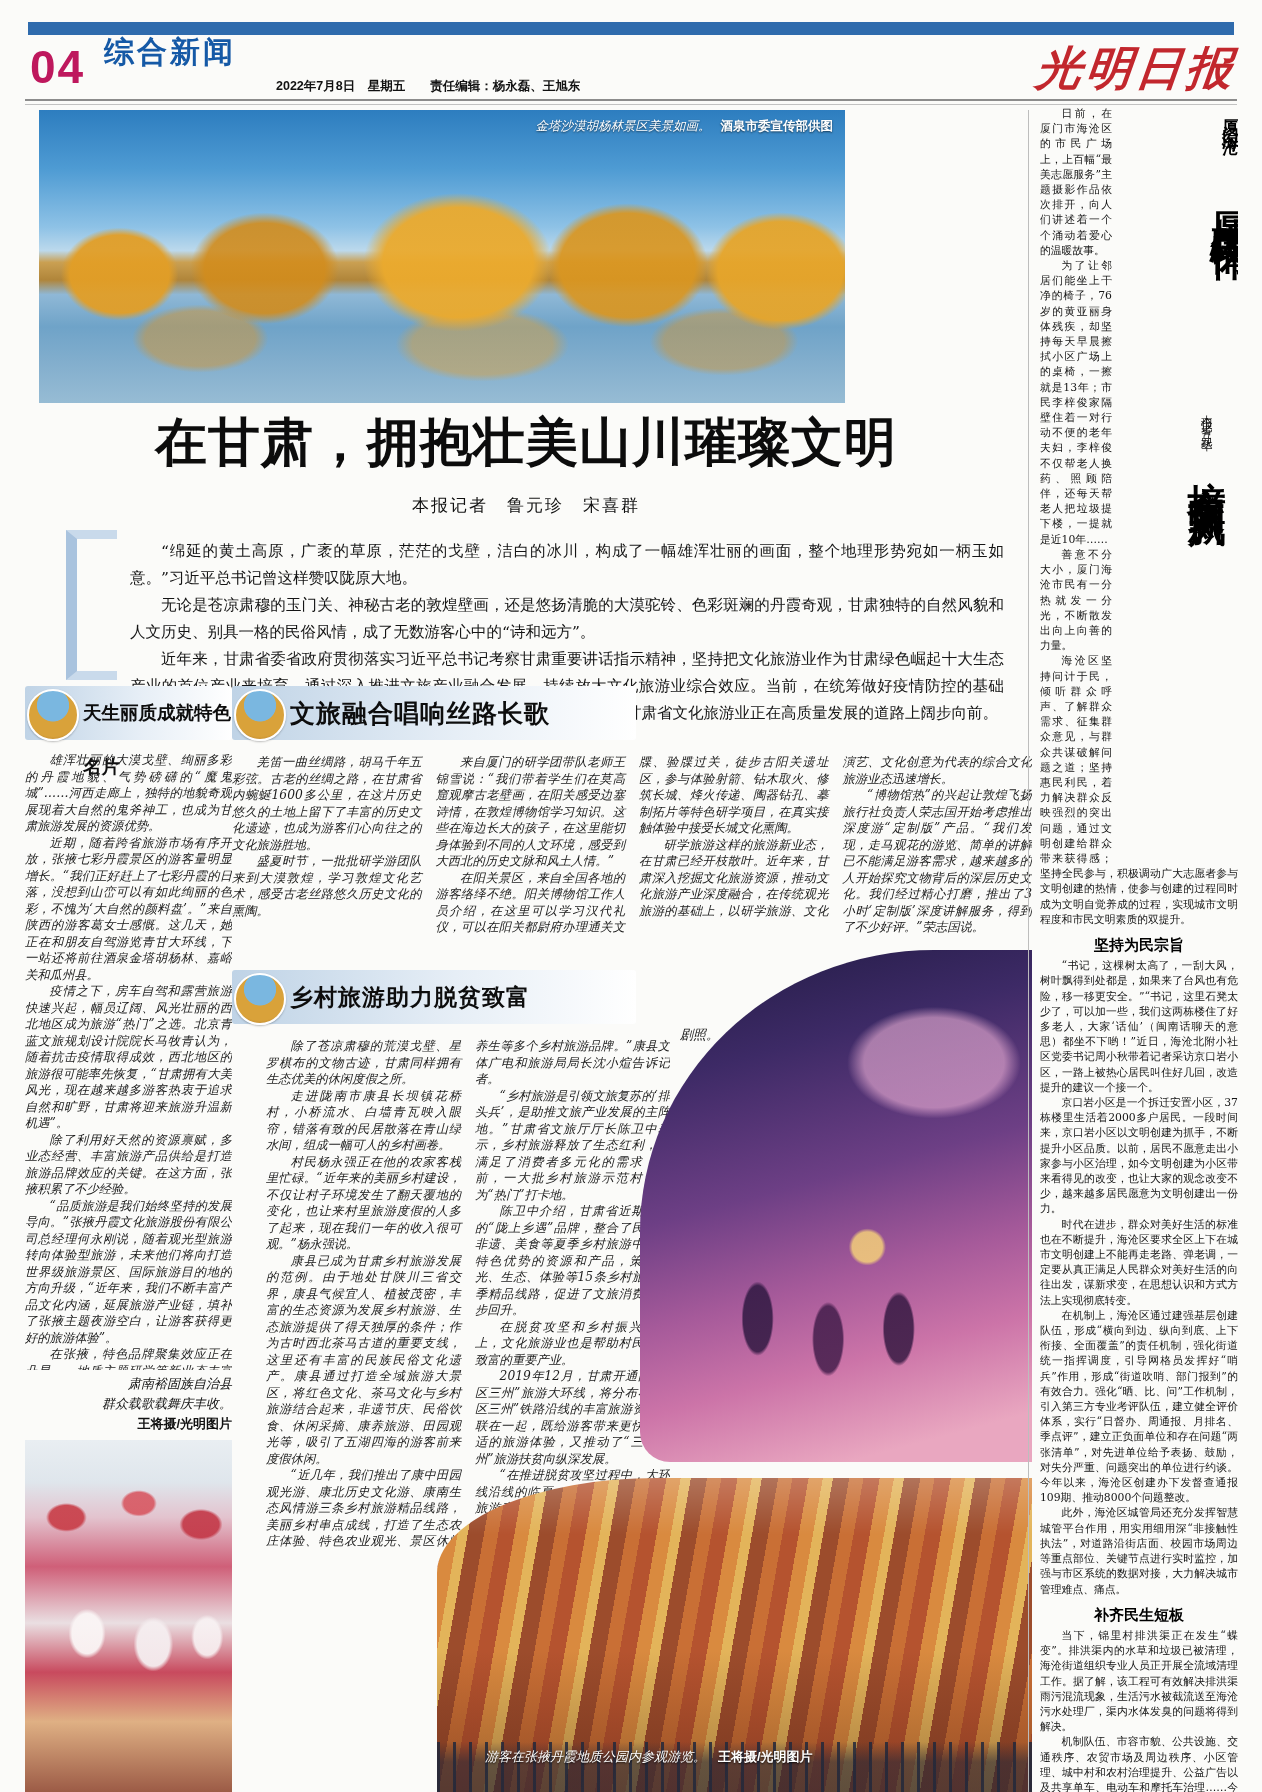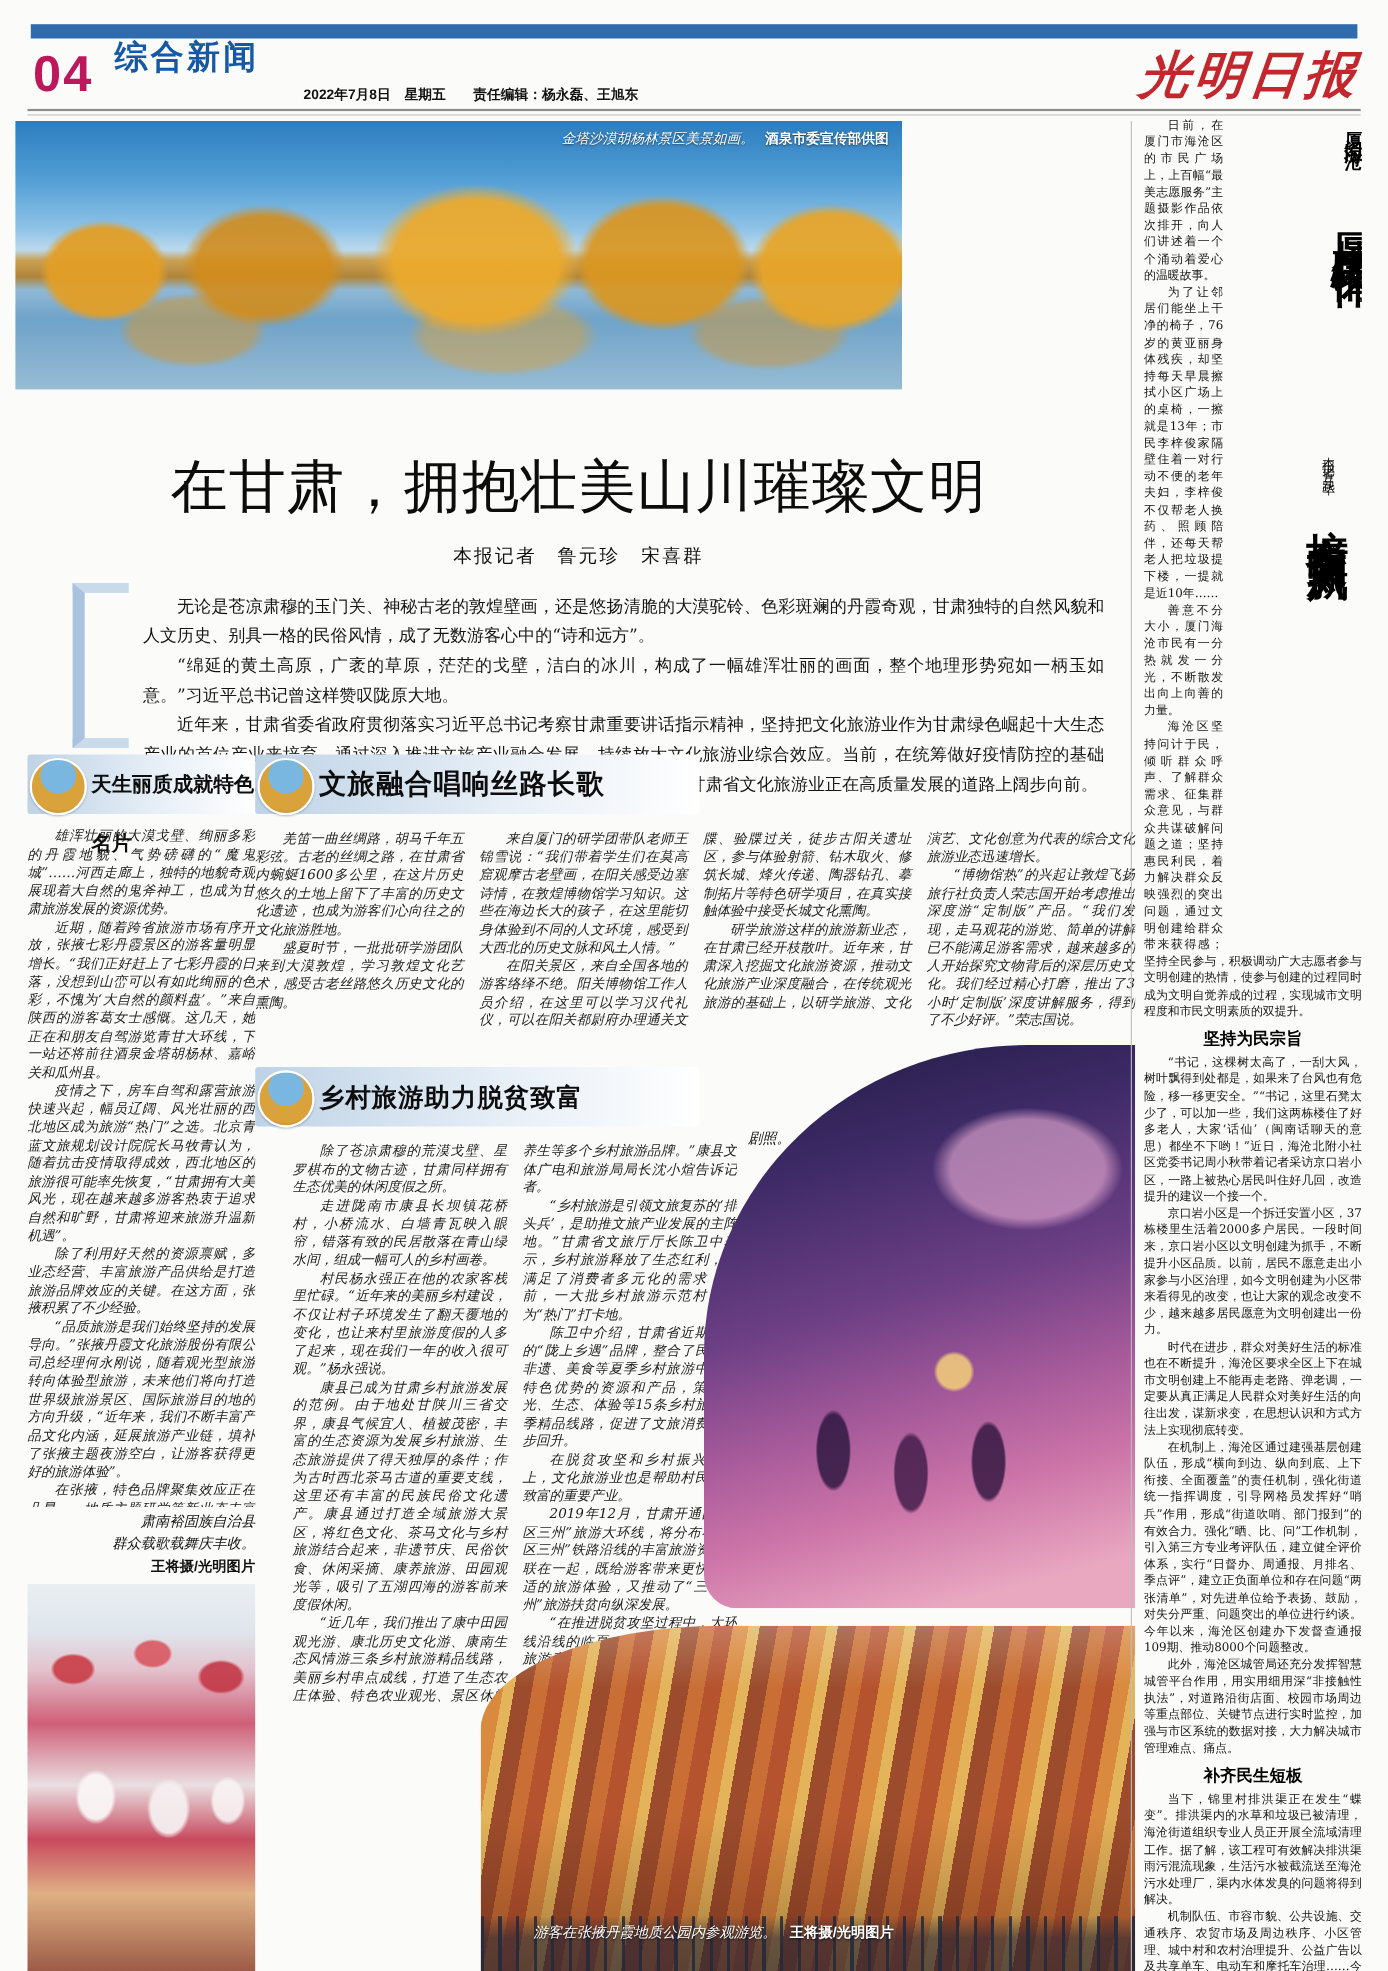--- a/index.html
+++ b/index.html
@@ -11,38 +11,38 @@
   
   .topbar{position:absolute;left:28px;top:22px;width:1206px;height:13px;background:#2f6bad;}
   .pagenum{position:absolute;left:30px;top:40px;font-size:46px;font-weight:700;color:#be185d;letter-spacing:2px;}
   .secname{position:absolute;left:104px;top:32px;font-size:30px;font-weight:900;color:#1559a6;letter-spacing:3px;}
   .dateline{position:absolute;left:276px;top:78px;font-size:12.5px;font-weight:700;color:#111;}
   .masthead{position:absolute;right:26px;top:38px;font-size:46px;font-weight:700;color:#c2272d;
     font-family:"DejaVu Serif", serif;font-style:italic;transform:skewX(-6deg);letter-spacing:4px;}
   .rule1{position:absolute;left:25px;top:99px;width:1212px;height:2px;background:#8c8c8c;}
   .rule2{position:absolute;left:25px;top:104px;width:1212px;height:1px;background:#c2c2c2;}
   
-  .photo-main{position:absolute;left:14px;top:110px;width:806px;height:244px;overflow:hidden;
+  .photo-main{position:absolute;left:39px;top:110px;width:806px;height:293px;overflow:hidden;
     background:
       radial-gradient(95px 75px at 10% 56%, rgba(226,158,38,.95) 52%, rgba(226,158,38,0) 62%),
       radial-gradient(120px 90px at 28% 54%, rgba(210,140,28,.9) 50%, rgba(210,140,28,0) 62%),
       radial-gradient(150px 110px at 52% 52%, rgba(235,170,45,.95) 50%, rgba(235,170,45,0) 63%),
       radial-gradient(130px 100px at 73% 53%, rgba(218,150,32,.92) 52%, rgba(218,150,32,0) 62%),
       radial-gradient(120px 95px at 92% 55%, rgba(230,165,42,.95) 52%, rgba(230,165,42,0) 62%),
       radial-gradient(110px 55px at 20% 78%, rgba(205,150,60,.55) 50%, rgba(205,150,60,0) 62%),
       radial-gradient(140px 60px at 55% 80%, rgba(215,160,65,.5) 50%, rgba(215,160,65,0) 62%),
       radial-gradient(120px 55px at 85% 79%, rgba(205,150,60,.5) 50%, rgba(205,150,60,0) 62%),
       linear-gradient(180deg,#2d7dbf 0%,#4e9bd3 20%,#8ec2e6 40%,#bcd9ec 48%,#caa052 52%,#b0853a 58%,#8fb8d6 63%,#6fa3c8 74%,#82aecd 86%,#97bcd4 100%);
   }
   .photo-main .cap{position:absolute;top:8px;right:12px;color:#fff;font-size:12.5px;font-style:italic;
     font-family:"DejaVu Serif", serif;text-shadow:0 1px 2px rgba(0,0,0,.6);}
   .photo-main .cap b{font-style:normal;margin-left:10px;font-family:"Liberation Sans",sans-serif;}
   
   .headline{position:absolute;left:30px;top:408px;width:992px;text-align:center;
-    font-size:52px;font-weight:400;color:#0c0c0c;letter-spacing:1px;}
+    font-size:52px;font-weight:700;color:#0c0c0c;letter-spacing:1px;}
   .byline{position:absolute;left:30px;top:494px;width:992px;text-align:center;
     font-size:17px;font-family:"DejaVu Serif", serif;color:#111;letter-spacing:2px;}
   
   .quote{position:absolute;left:66px;top:528px;width:944px;height:156px;padding:10px 6px 0 64px;box-sizing:border-box;
     font-family:"DejaVu Serif", serif;font-size:15.5px;line-height:27px;color:#151515;text-align:justify;}
   .quote .bracket{position:absolute;left:0;top:2px;bottom:4px;width:40px;
     border-left:11px solid #a9c3de;border-top:9px solid #c9daeb;border-bottom:9px solid #c9daeb;}
   .quote p{margin:0;text-indent:2em;}
   
   .sechead{position:absolute;height:54px;background:linear-gradient(90deg,#bfd3e6 0%,#e6eef6 55%,#ffffff 100%);
@@ -140,22 +140,22 @@
     <span>金塔沙漠胡杨林景区美景如画。</span><b>酒泉市委宣传部供图</b>
   </div>
 </div>
 
 <div class="headline">在甘肃，拥抱壮美山川璀璨文明</div>
 <div class="byline">本报记者　鲁元珍　宋喜群</div>
 
 <div class="quote">
   <div class="bracket"></div>
   <div>
+      <p>“绵延的黄土高原，广袤的草原，茫茫的戈壁，洁白的冰川，构成了一幅雄浑壮丽的画面，整个地理形势宛如一柄玉如意。”习近平总书记曾这样赞叹陇原大地。</p>
       <p>无论是苍凉肃穆的玉门关、神秘古老的敦煌壁画，还是悠扬清脆的大漠驼铃、色彩斑斓的丹霞奇观，甘肃独特的自然风貌和人文历史、别具一格的民俗风情，成了无数游客心中的“诗和远方”。</p>
-      <p>“绵延的黄土高原，广袤的草原，茫茫的戈壁，洁白的冰川，构成了一幅雄浑壮丽的画面，整个地理形势宛如一柄玉如意。”习近平总书记曾这样赞叹陇原大地。</p>
       <p>近年来，甘肃省委省政府贯彻落实习近平总书记考察甘肃重要讲话指示精神，坚持把文化旅游业作为甘肃绿色崛起十大生态产业的首位产业来培育，通过深入推进文旅产业融合发展，持续放大文化旅游业综合效应。当前，在统筹做好疫情防控的基础上，旅游业逐渐恢复，文旅深度融合，品牌效应凸显，新消费业态涌现，甘肃省文化旅游业正在高质量发展的道路上阔步向前。</p>
     </div>
 </div>
 
 <div class="sechead sh1">
   <span class="icon"></span>
   <span class="t">天生丽质成就特色名片</span>
 </div>
 <div class="btext col1text">
     <p>雄浑壮丽的大漠戈壁、绚丽多彩的丹霞地貌、气势磅礴的“魔鬼城”……河西走廊上，独特的地貌奇观展现着大自然的鬼斧神工，也成为甘肃旅游发展的资源优势。</p>

